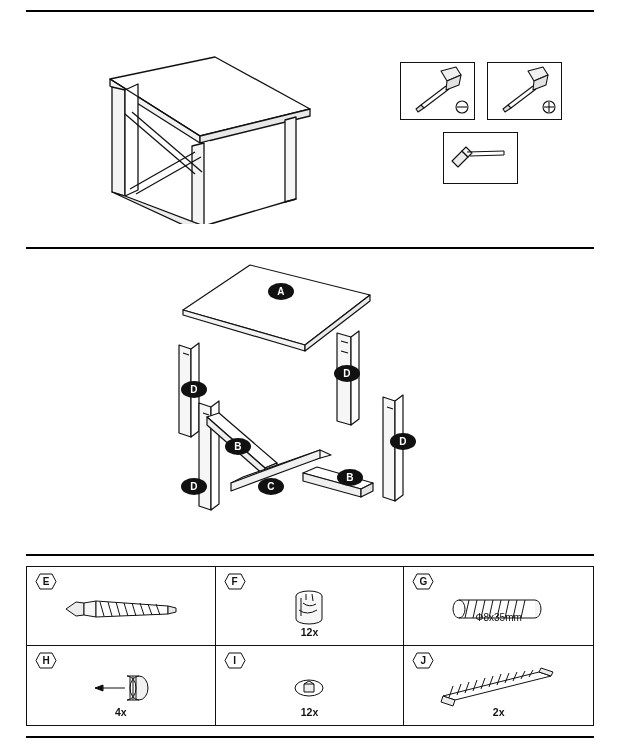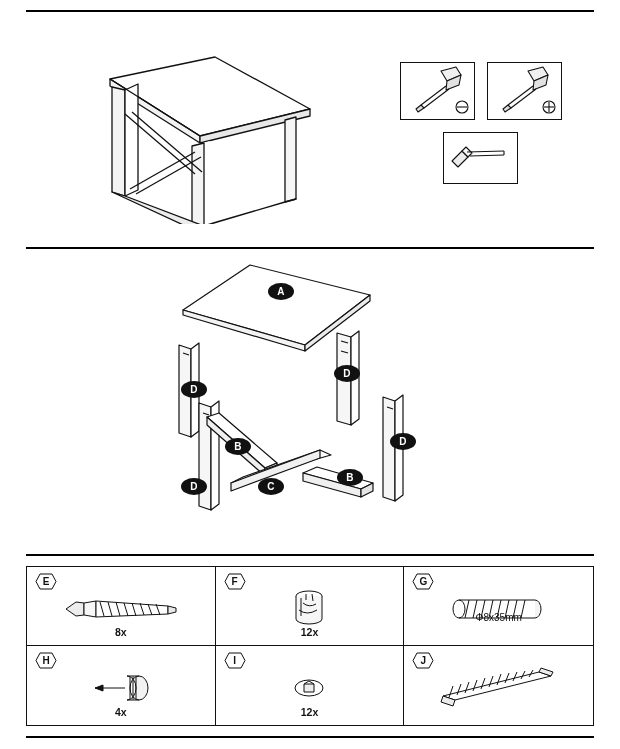--- a/index.html
+++ b/index.html
@@ -267,21 +267,20 @@
         <svg width="130" height="40" viewBox="0 0 130 40">
           <g fill="none" stroke="#111" stroke-width="1" stroke-linejoin="round">
             <polygon points="10,20 20,13 28,14 28,26 20,27" fill="#ededed"></polygon>
             <polygon points="28,14 40,12 40,28 28,26" fill="#f7f7f7"></polygon>
             <polygon points="40,12 112,17 112,25 40,28" fill="#fff"></polygon>
             <path d="M44,13 L48,27 M52,13 L56,27 M60,13 L64,27 M68,14 L72,27 M76,14 L80,27 M84,14 L88,26 M92,15 L96,26 M100,15 L104,26"></path>
             <polygon points="112,17 120,19 120,23 112,25" fill="#e8e8e8"></polygon>
           </g>
         </svg>
       </div>
-      <div class="part-qty">8x</div>
     </div>
 
     <div class="part-cell">
       <div class="hex">
         <svg width="22" height="17" viewBox="0 0 22 17">
             <polygon points="5,1 17,1 21,8.5 17,16 5,16 1,8.5" fill="#fff" stroke="#111" stroke-width="1"></polygon>
           </svg>
         <span>F</span>
       </div>
       <div class="part-art">
@@ -368,19 +367,20 @@
       <div class="part-art">
         <svg width="140" height="44" viewBox="0 0 140 44">
           <g fill="none" stroke="#111" stroke-width="1" stroke-linejoin="round">
             <polygon points="14,30 26,34 122,10 110,6" fill="#fff"></polygon>
             <path d="M20,31.5 L24,20 M28,29 L32,18 M36,27 L40,16 M44,25 L48,14 M52,23 L56,12 M60,21 L64,10 M68,19 L72,8 M76,17 L80,7 M84,15 L88,6 M92,13 L96,5 M100,11 L104,4"></path>
             <polygon points="14,30 12,36 24,40 26,34" fill="#ececec"></polygon>
             <polygon points="110,6 112,2 124,6 122,10" fill="#ececec"></polygon>
           </g>
         </svg>
       </div>
+      <div class="part-qty">2x</div>
     </div>
 
   </div>
 
   <div class="rule" style="left:26px; top:736px; width:568px;"></div>
 
 </div>
 
 </body></html>

